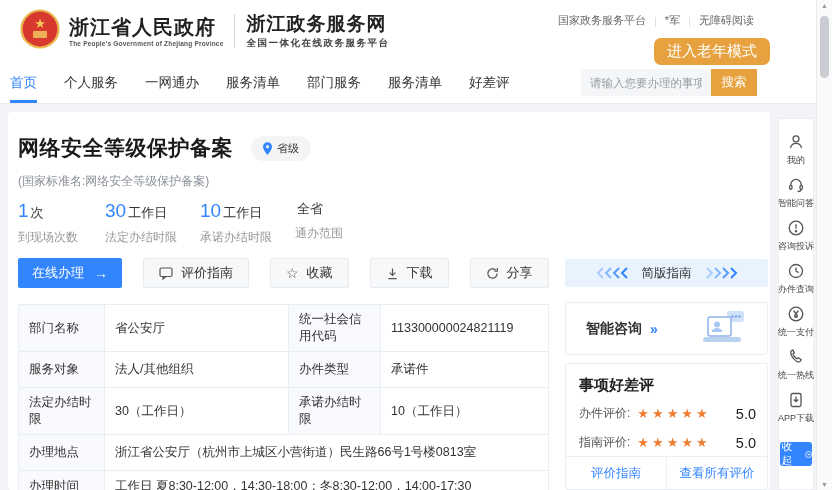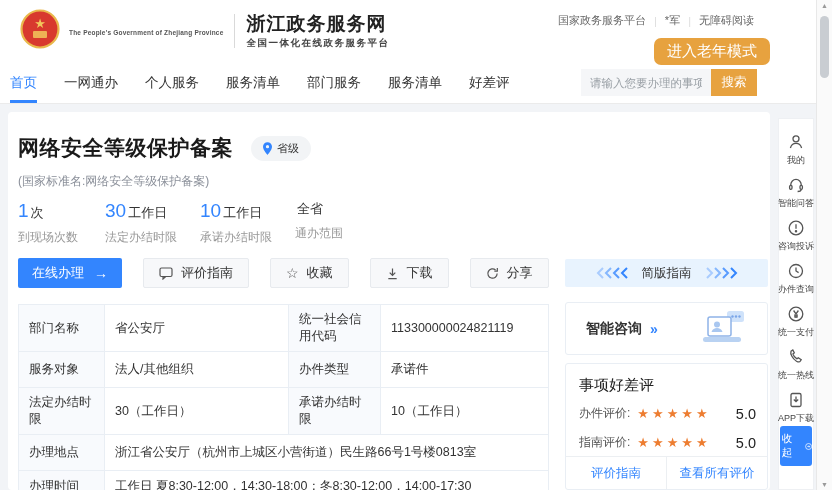--- a/index.html
+++ b/index.html
@@ -76,39 +76,39 @@
 
   
   .consult-card { position:absolute; left:557px; top:190px; width:203px; height:53px; border:1px solid #e9eef4;
                   border-radius:3px; display:flex; align-items:center; padding:0 20px; cursor:pointer; background:#fff;}
   .consult-title { font-size:14px; font-weight:bold; color:#333; }
   .consult-arrow { color:#3385fe; font-size:14px; margin-left:8px; font-weight:bold;}
   .consult-illu { margin-left:auto; display:flex; }
 
   .rating-card { position:absolute; left:557px; top:251px; width:203px; height:127px; border:1px solid #e9eef4;
                  border-radius:3px; background:#fff; }
-  .rating-title { position:absolute; left:13px; top:12px; font-size:15px; font-weight:normal; color:#222; }
+  .rating-title { position:absolute; left:13px; top:12px; font-size:15px; font-weight:bold; color:#222; }
   .rating-row { position:absolute; left:13px; right:11px; display:flex; align-items:center; }
   .rr1 { top:41px; } .rr2 { top:70px; }
   .rating-label { font-size:12px; color:#555; }
   .rating-stars { font-size:13px; color:#ed7d31; letter-spacing:3px; margin-left:7px; }
   .rating-score { font-size:14.5px; color:#222; margin-left:auto; }
   .rating-links { position:absolute; left:0; right:0; bottom:0; height:33px; border-top:1px solid #eceff2;
                   display:flex; align-items:stretch; }
   .rating-link { flex:1; display:flex; align-items:center; justify-content:center; font-size:12.5px;
                  color:#3385fe; cursor:pointer; }
   .rating-link:first-child { border-right:1px solid #eceff2; }
 
   
   .side-toolbar { position:absolute; left:778px; top:118px; width:36px; height:372px; background:#fff;
                   border:1px solid #eef0f3; display:flex; flex-direction:column; align-items:center; padding-top:14px; }
   .tool-item { display:flex; flex-direction:column; align-items:center; margin-bottom:9px; cursor:pointer; }
   .tool-item svg { display:block; }
   .tool-label { font-size:9px; color:#444; margin-top:3px; white-space:nowrap; }
-  .collapse-btn { position:absolute; left:1px; right:1px; bottom:23px; height:40px; background:#3385fe;
+  .collapse-btn { position:absolute; left:1px; right:1px; bottom:23px; height:24px; background:#3385fe;
                   border:none; border-radius:3px; color:#fff; font-size:10.5px; display:flex; align-items:center;
                   justify-content:center; cursor:pointer;gap:8px; }
   .collapse-btn svg { margin-left:3px; }
 
   
   .scrollbar { position:absolute; right:0; top:0; width:16px; height:490px; background:#fafafa;
                border-left:1px solid #e8e8e8; z-index:10; }
   .sb-up { position:absolute; top:2px; left:0; right:0; text-align:center; font-size:7px; color:#999; cursor:pointer;}
   .sb-down { position:absolute; bottom:2px; left:0; right:0; text-align:center; font-size:7px; color:#999; cursor:pointer;}
   .sb-thumb { position:absolute; top:16px; left:3px; width:9px; height:62px; background:#c9cdd2; border-radius:5px; cursor:pointer;}
@@ -121,20 +121,21 @@
   <div class="topbar">
     <div class="logo-group">
       <span>
         <svg width="40" height="40" viewBox="0 0 40 40">
           <circle cx="20" cy="20" r="18.5" fill="#d8392e" stroke="#e9b84c" stroke-width="2.2"></circle>
           <text x="20" y="19" text-anchor="middle" font-size="13" fill="#f2c75c">★</text>
           <rect x="13" y="22" width="14" height="7" rx="1" fill="#f2c75c" opacity="0.85"></rect>
         </svg>
       </span>
       <span class="gov-names">
+        <div class="gov-name">浙江省人民政府</div>
         <div class="gov-name-en">The People's Government of Zhejiang Province</div>
       </span>
       <span class="logo-divider"></span>
       <span>
         <div class="portal-name">浙江政务服务网</div>
         <div class="portal-sub">全国一体化在线政务服务平台</div>
       </span>
     </div>
     <div class="top-links">
       <span class="top-link">国家政务服务平台</span>
@@ -142,22 +143,22 @@
       <span class="top-link">*军</span>
       <span class="tsep">|</span>
       <span class="top-link">无障碍阅读</span>
     </div>
   </div>
   <button class="elder-btn">进入老年模式</button>
 
   <div class="navbar">
     <div class="nav-items">
       <span class="nav-item active">首页</span>
+      <span class="nav-item">个人服务</span>
       <span class="nav-item">一网通办</span>
-      <span class="nav-item">个人服务</span>
       <span class="nav-item">服务清单</span>
       <span class="nav-item">部门服务</span>
       <span class="nav-item">服务清单</span>
       <span class="nav-item">好差评</span>
     </div>
     <div class="search-group">
       <input class="search-input" placeholder="请输入您要办理的事项" style="">
       <button class="search-btn">搜索</button>
     </div>
   </div>

